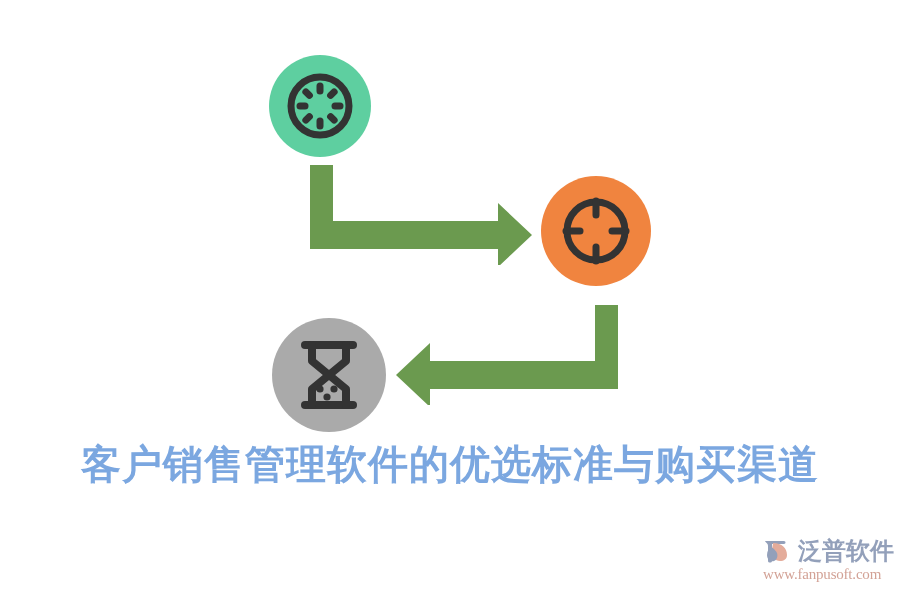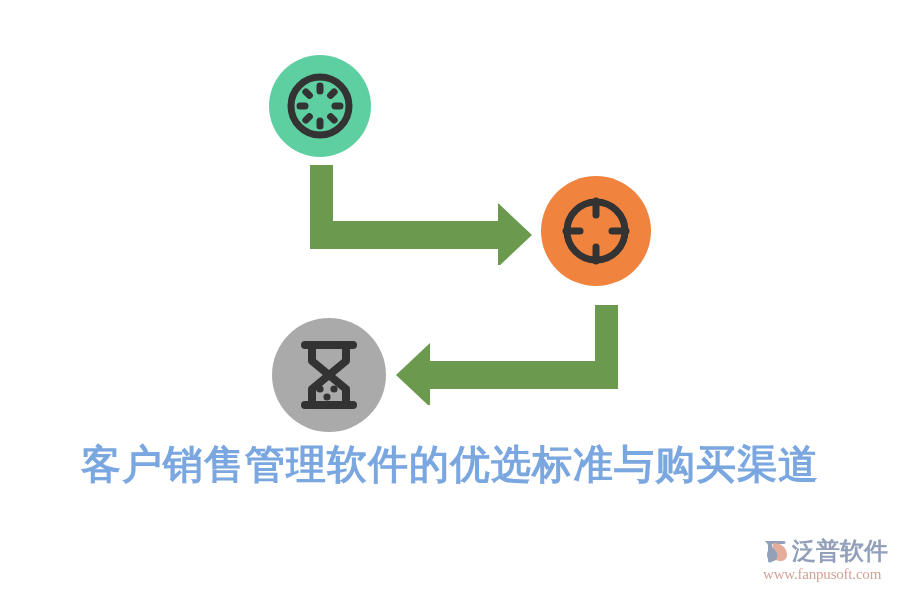--- a/index.html
+++ b/index.html
@@ -99,21 +99,21 @@
     width: 132px;
     height: 48px;
     display: flex;
     flex-direction: column;
     align-items: flex-start;
     opacity: 0.92;
   }
   #watermark-top {
     display: flex;
     align-items: center;
-    gap: 0;
+    gap: 6px;
     height: 30px;
   }
   #watermark-logo {
     width: 30px;
     height: 28px;
     flex: none;
   }
   #watermark-brand {
     font-family: "Liberation Sans", "DejaVu Sans", sans-serif;
     font-size: 24px;

